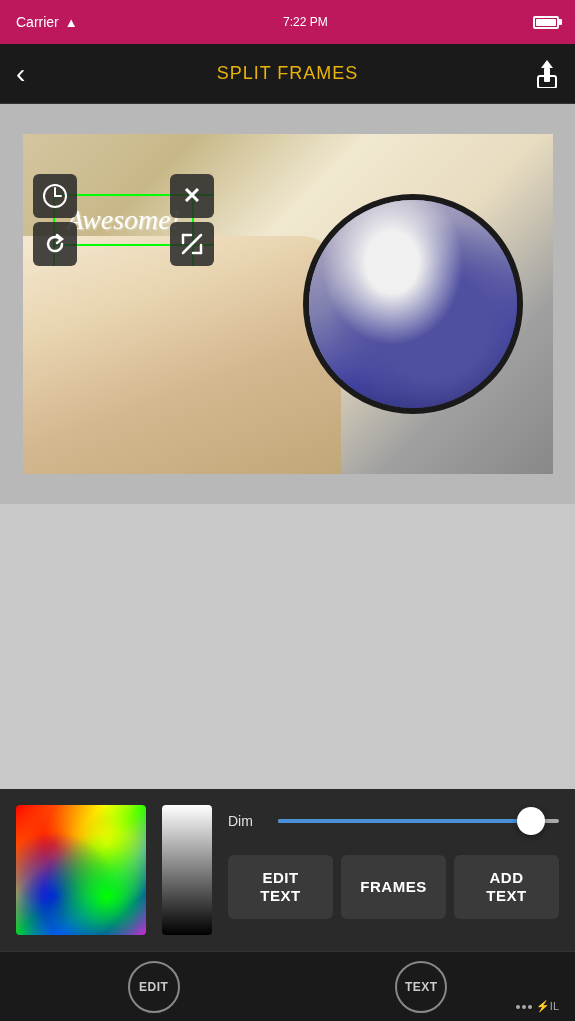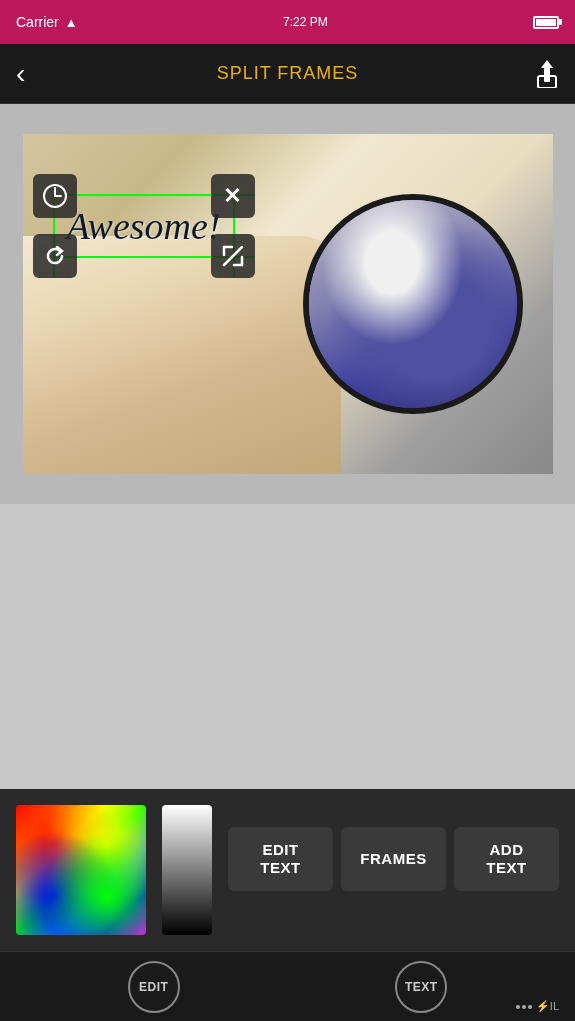--- a/index.html
+++ b/index.html
@@ -163,22 +163,22 @@
 
     .selection-box {
       position: relative;
       border: 2px solid #00ff00;
       padding: 8px 12px;
       display: inline-block;
     }
 
     .awesome-text {
       font-family: Georgia, 'Times New Roman', serif;
-      font-size: 38px;
-      color: #0f172a;
+      font-size: 28px;
+      color: #ffffff;
       font-style: italic;
       white-space: nowrap;
       text-shadow: 1px 1px 2px rgba(255,255,255,0.5);
     }
 
     
     .handle {
       position: absolute;
       width: 44px;
       height: 44px;
@@ -500,20 +500,27 @@
 <div class="bottom-panel">
   <div class="controls-row">
 
     <div class="color-picker"></div>
 
     <div class="gray-gradient"></div>
 
     <div class="sliders-section">
 
 
+      <div class="slider-row">
+        <span class="slider-label">Dim</span>
+        <div class="slider-track">
+          <div class="slider-fill-dim"></div>
+          <div class="slider-thumb slider-thumb-dim"></div>
+        </div>
+      </div>
 
       <div class="action-buttons">
         <button class="action-btn">
           <span>EDIT</span><br>
           <span>TEXT</span>
         </button>
         <button class="action-btn">FRAMES</button>
         <button class="action-btn">
           <span>ADD</span><br>
           <span>TEXT</span>

